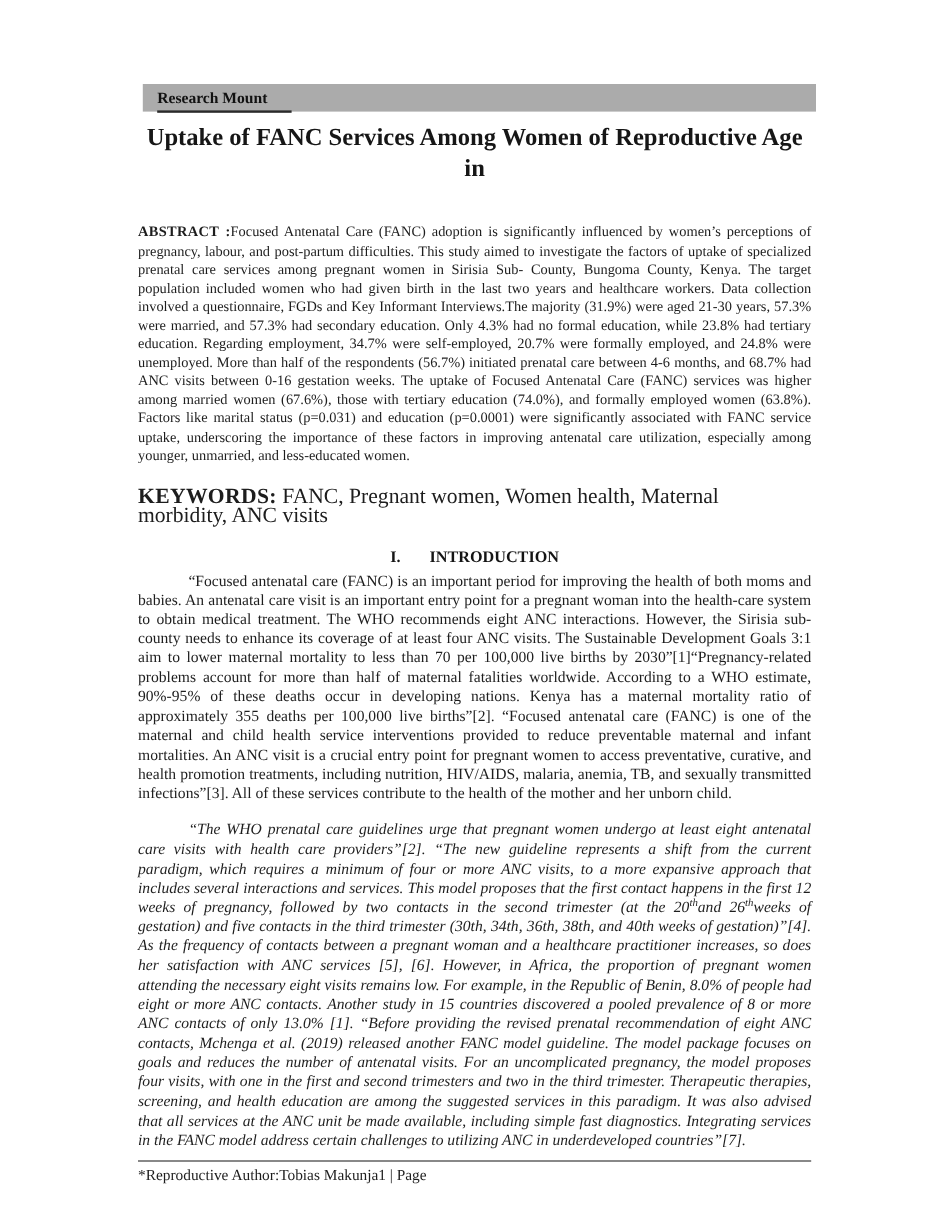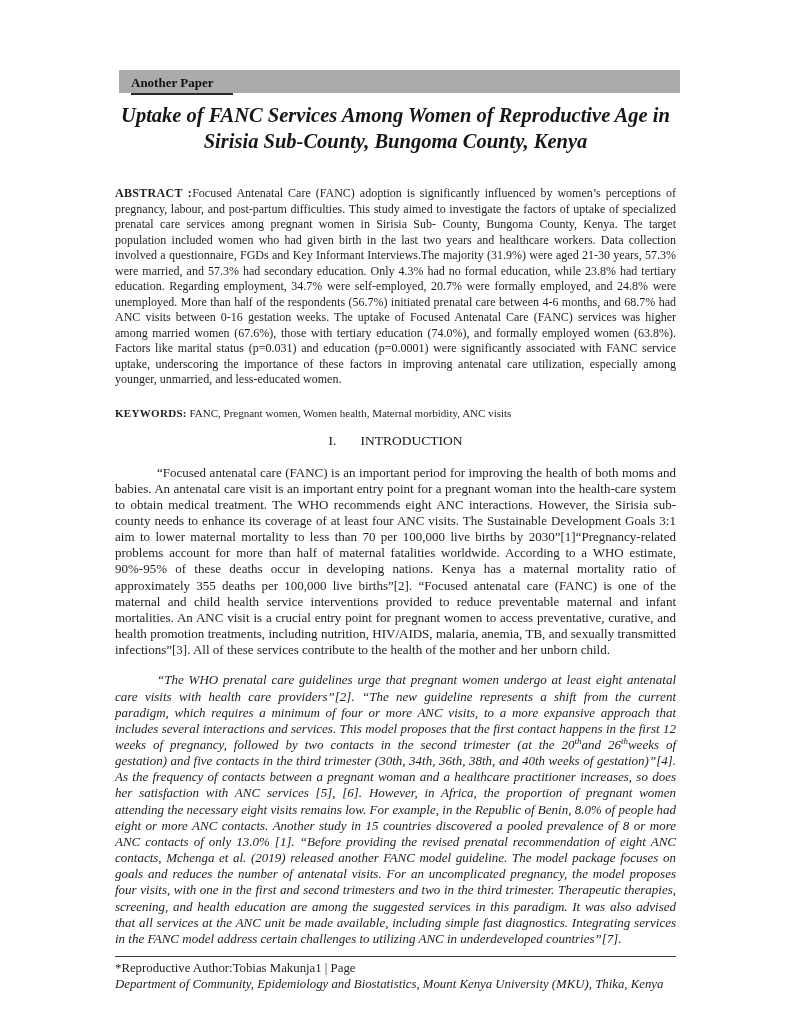--- a/index.html
+++ b/index.html
@@ -37,50 +37,50 @@
     line-height: 20px;
   }
   .title {
     margin: 9px 0 0 0;
     text-align: center;
     font-weight: bold;
     font-size: 20.5px;
     line-height: 26px;
     color: #161616;
   }
-  .title .line { display: block; font-style: italic; }
+  .title .line { display: block; }
   .abstract {
     margin-top: 32px;
     font-size: 12px;
     line-height: 15.5px;
     text-align: justify;
   }
   .bold-label { font-weight: bold; letter-spacing: 0.3px; }
   .keywords {
     margin-top: 17px;
-    font-size: 11px;
+    font-size: 18px;
     line-height: 16px;
   }
   .section-heading {
     margin-top: 7px;
     text-align: center;
-    font-weight: normal;
+    font-weight: bold;
     font-size: 13.5px;
     line-height: 17px;
     color: #141414;
   }
   .section-heading .num { margin-right: 24px; }
   .body-para {
     margin: 0;
     font-size: 13px;
     line-height: 16.15px;
     text-align: justify;
     text-indent: 42px;
   }
-  .para-1 { margin-top: 16px; }
+  .para-1 { margin-top: 4px; }
   .para-2 { margin-top: 14px; font-style: italic; }
   .body-para sup { font-size: 9px; line-height: 0; }
   .footer-rule {
     border: none;
     border-top: 1.6px solid #3a3a3a;
     margin: 9px 0 3px 0;
   }
   .footer-line-1 {
     font-size: 12.8px;
     line-height: 16px;
@@ -90,39 +90,37 @@
     font-size: 12.8px;
     line-height: 16px;
   }
 </style>
 </head>
 <body>
 
 <div class="page">
 
   <div class="banner" style="background: rgb(171, 171, 171);">
-    <span class="banner-label">Another Paper</span>
+    <span class="banner-label">Research Mount</span>
   </div>
 
   <h1 class="title">
     <span class="line">Uptake of FANC Services Among Women of Reproductive Age in</span>
-    <span class="line">Sirisia Sub-County, Bungoma County, Kenya</span>
   </h1>
 
   <p class="abstract"><span class="bold-label">ABSTRACT :</span><span>Focused Antenatal Care (FANC) adoption is significantly influenced by women’s perceptions of pregnancy, labour, and post-partum difficulties. This study aimed to investigate the factors of uptake of specialized prenatal care services among pregnant women in Sirisia Sub- County, Bungoma County, Kenya. The target population included women who had given birth in the last two years and healthcare workers. Data collection involved a questionnaire, FGDs and Key Informant Interviews.The majority (31.9%) were aged 21-30 years, 57.3% were married, and 57.3% had secondary education. Only 4.3% had no formal education, while 23.8% had tertiary education. Regarding employment, 34.7% were self-employed, 20.7% were formally employed, and 24.8% were unemployed. More than half of the respondents (56.7%) initiated prenatal care between 4-6 months, and 68.7% had ANC visits between 0-16 gestation weeks. The uptake of Focused Antenatal Care (FANC) services was higher among married women (67.6%), those with tertiary education (74.0%), and formally employed women (63.8%). Factors like marital status (p=0.031) and education (p=0.0001) were significantly associated with FANC service uptake, underscoring the importance of these factors in improving antenatal care utilization, especially among younger, unmarried, and less-educated women.</span></p>
 
   <p class="keywords"><span class="bold-label">KEYWORDS:</span><span> FANC, Pregnant women, Women health, Maternal morbidity, ANC visits</span></p>
 
   <div class="section-heading">
     <span class="num">I.</span><span>INTRODUCTION</span>
   </div>
 
   <p class="body-para para-1">“Focused antenatal care (FANC) is an important period for improving the health of both moms and babies. An antenatal care visit is an important entry point for a pregnant woman into the health-care system to obtain medical treatment.  The WHO recommends eight ANC interactions. However, the Sirisia sub-county needs to enhance its coverage of at least four ANC visits. The Sustainable Development Goals 3:1 aim to lower maternal mortality to less than 70 per 100,000 live births by 2030”[1]“Pregnancy-related problems account for more than half of maternal fatalities worldwide. According to a WHO estimate, 90%-95% of these deaths occur in developing nations. Kenya has a maternal mortality ratio of approximately 355 deaths per 100,000 live births”[2]. “Focused antenatal care (FANC) is one of the maternal and child health service interventions provided to reduce preventable maternal and infant mortalities. An ANC visit is a crucial entry point for pregnant women to access preventative, curative, and health promotion treatments, including nutrition, HIV/AIDS, malaria, anemia, TB, and sexually transmitted infections”[3]. All of these services contribute to the health of the mother and her unborn child.</p>
 
   <p class="body-para para-2"><span>“The WHO prenatal care guidelines urge that pregnant women undergo at least eight antenatal care visits with health care providers”[2]. “The new guideline represents a shift from the current paradigm, which requires a minimum of four or more ANC visits, to a more expansive approach that includes several interactions and services. This model proposes that the first contact happens in the first 12 weeks of pregnancy, followed by two contacts in the second trimester (at the 20</span><sup>th</sup><span>and 26</span><sup>th</sup><span>weeks of gestation) and five contacts in the third trimester (30th, 34th, 36th, 38th, and 40th weeks of gestation)”[4]. As the frequency of contacts between a pregnant woman and a healthcare practitioner increases, so does her satisfaction with ANC services [5], [6]. However, in Africa, the proportion of pregnant women attending the necessary eight visits remains low. For example, in the Republic of Benin, 8.0% of people had eight or more ANC contacts. Another study in 15 countries discovered a pooled prevalence of 8 or more ANC contacts of only 13.0% [1]. “Before providing the revised prenatal recommendation of eight ANC contacts, Mchenga et al. (2019) released another FANC model guideline. The model package focuses on goals and reduces the number of antenatal visits. For an uncomplicated pregnancy, the model proposes four visits, with one in the first and second trimesters and two in the third trimester. Therapeutic therapies, screening, and health education are among the suggested services in this paradigm. It was also advised that all services at the ANC unit be made available, including simple fast diagnostics. Integrating services in the FANC model address certain challenges to utilizing ANC in underdeveloped countries”[7].</span></p>
 
   <hr class="footer-rule">
 
   <div class="footer-line-1">*Reproductive Author:Tobias Makunja1 | Page</div>
 
-  <div class="footer-line-2">Department of Community, Epidemiology and Biostatistics, Mount Kenya University (MKU), Thika, Kenya</div>
 
 </div>
 
 </body></html>

